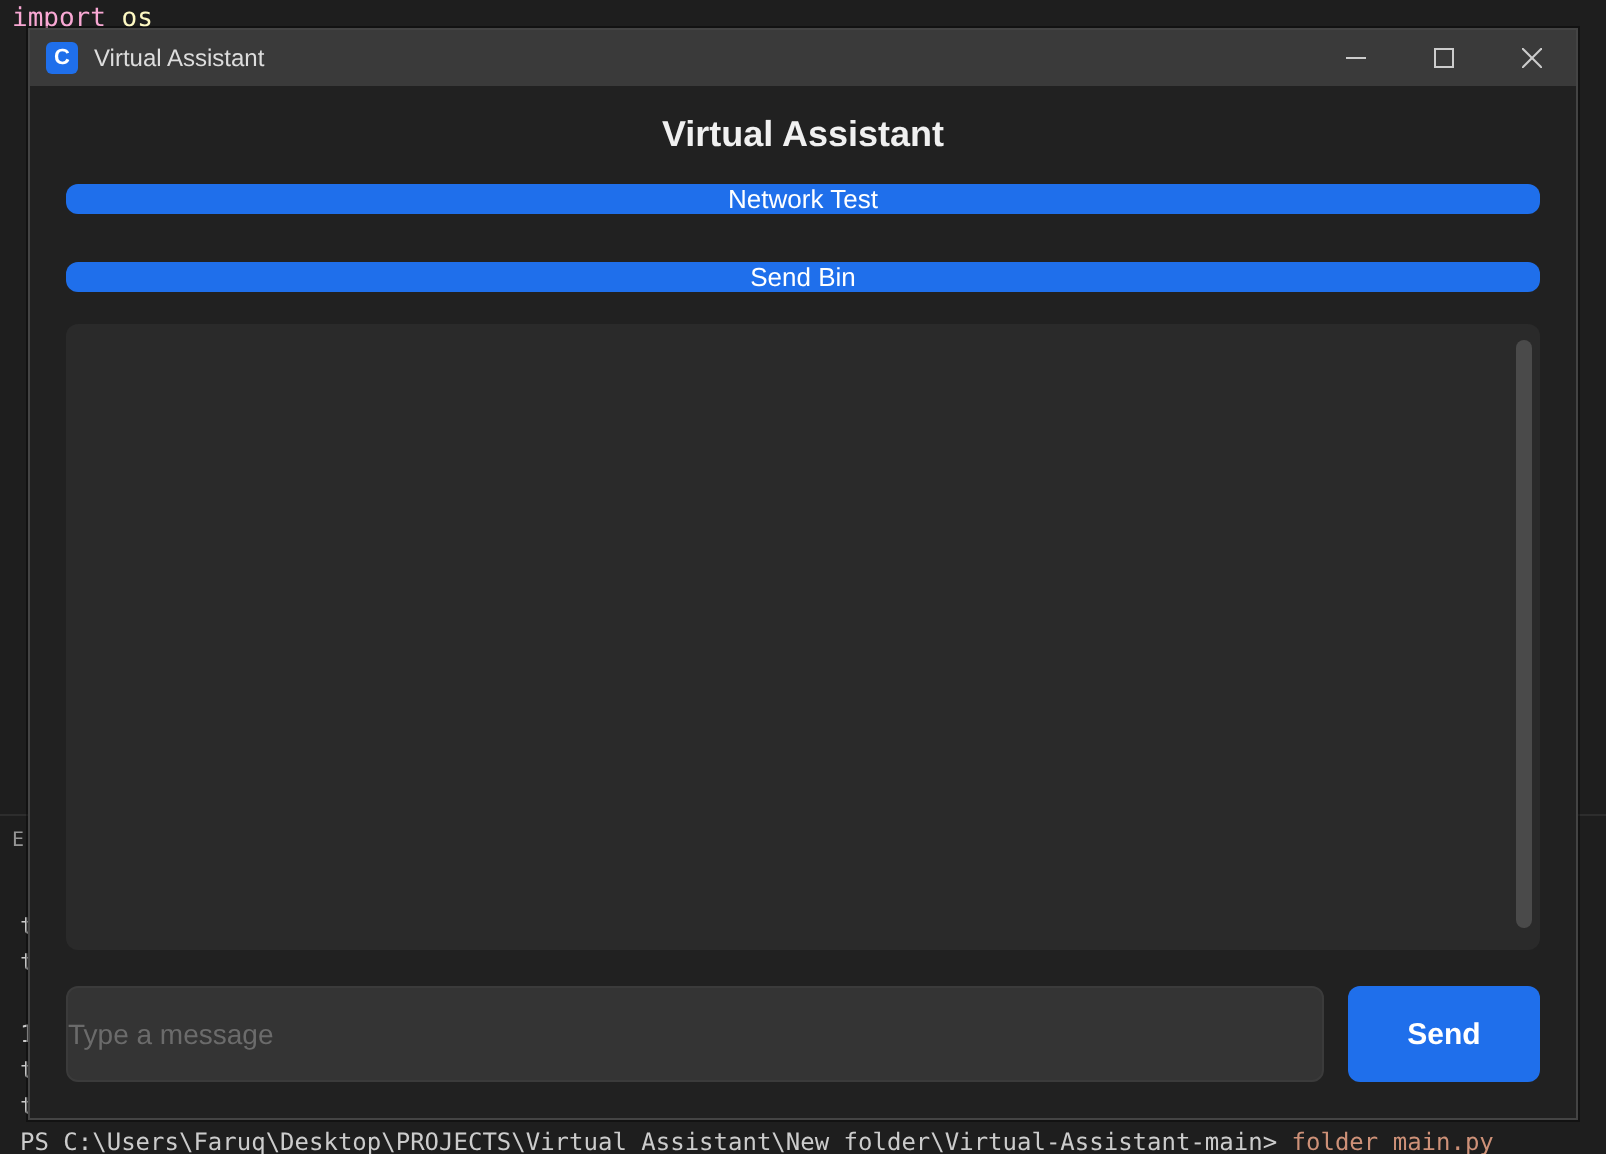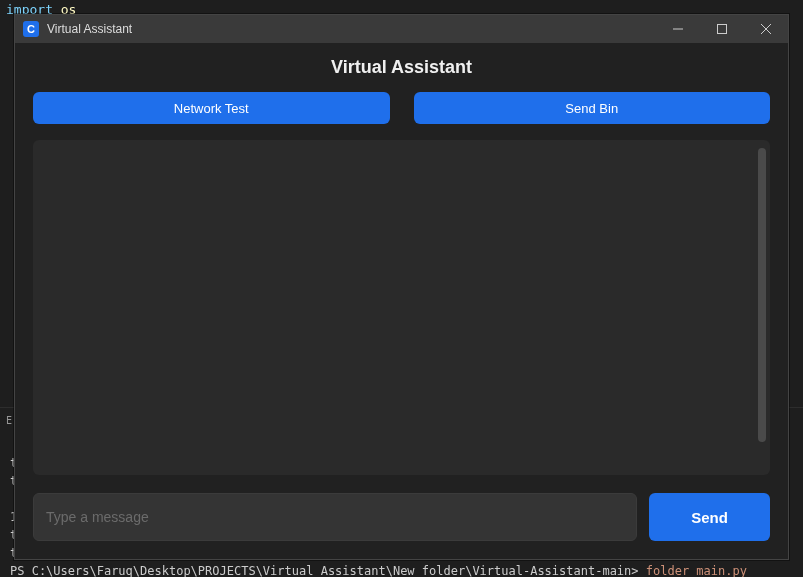--- a/index.html
+++ b/index.html
@@ -14,21 +14,21 @@
     .editor-bg {
       position: absolute;
       top: 0; left: 0; right: 0; bottom: 0;
       background: #1e1e1e;
       color: #d4d4d4;
       font-family: Consolas, monospace;
       font-size: 13px;
       padding: 2px 6px;
     }
     .editor-line { white-space: pre; }
-    .kw { color: #7dd3fc; }
+    .kw { color: #f9a8d4; }
     .mod { color: #fef9c3; }
     .terminal-bottom {
       position: absolute;
       left: 0; right: 0; bottom: 0;
       background: #1e1e1e;
       font-family: Consolas, monospace;
       font-size: 12px;
       color: #cccccc;
       height: 170px;
       border-top: 1px solid #2d2d2d;
@@ -109,20 +109,21 @@
       color: #f0f0f0;
       font-size: 18px;
       font-weight: 700;
       margin-bottom: 14px;
     }
     .action-row {
       display: flex;
       gap: 24px;
       justify-content: space-between;
       margin-bottom: 16px;
+      flex-direction: column;
     }
     .action-btn {
       flex: 1;
       background: #1f6feb;
       color: #ffffff;
       border: none;
       border-radius: 6px;
       height: 32px;
       font-size: 13px;
       cursor: pointer;
@@ -150,26 +151,26 @@
       align-items: stretch;
     }
     .chat-input {
       flex: 1;
       background: #343434;
       border: 1px solid #3b3b3b;
       border-radius: 6px;
       height: 48px;
       color: #5eead4;
       font-size: 14px;
-      padding: 0 12px;
+      padding: 0 0;
       outline: none;
     }
     .chat-input::placeholder { color: #6b6b6b; }
     .send-btn {
-      width: 121px;
+      width: 96px;
       background: #1f6feb;
       color: #ffffff;
       border: none;
       border-radius: 6px;
       font-size: 15px;
       font-weight: 700;
       cursor: pointer;
     }
   </style>
 </head>

